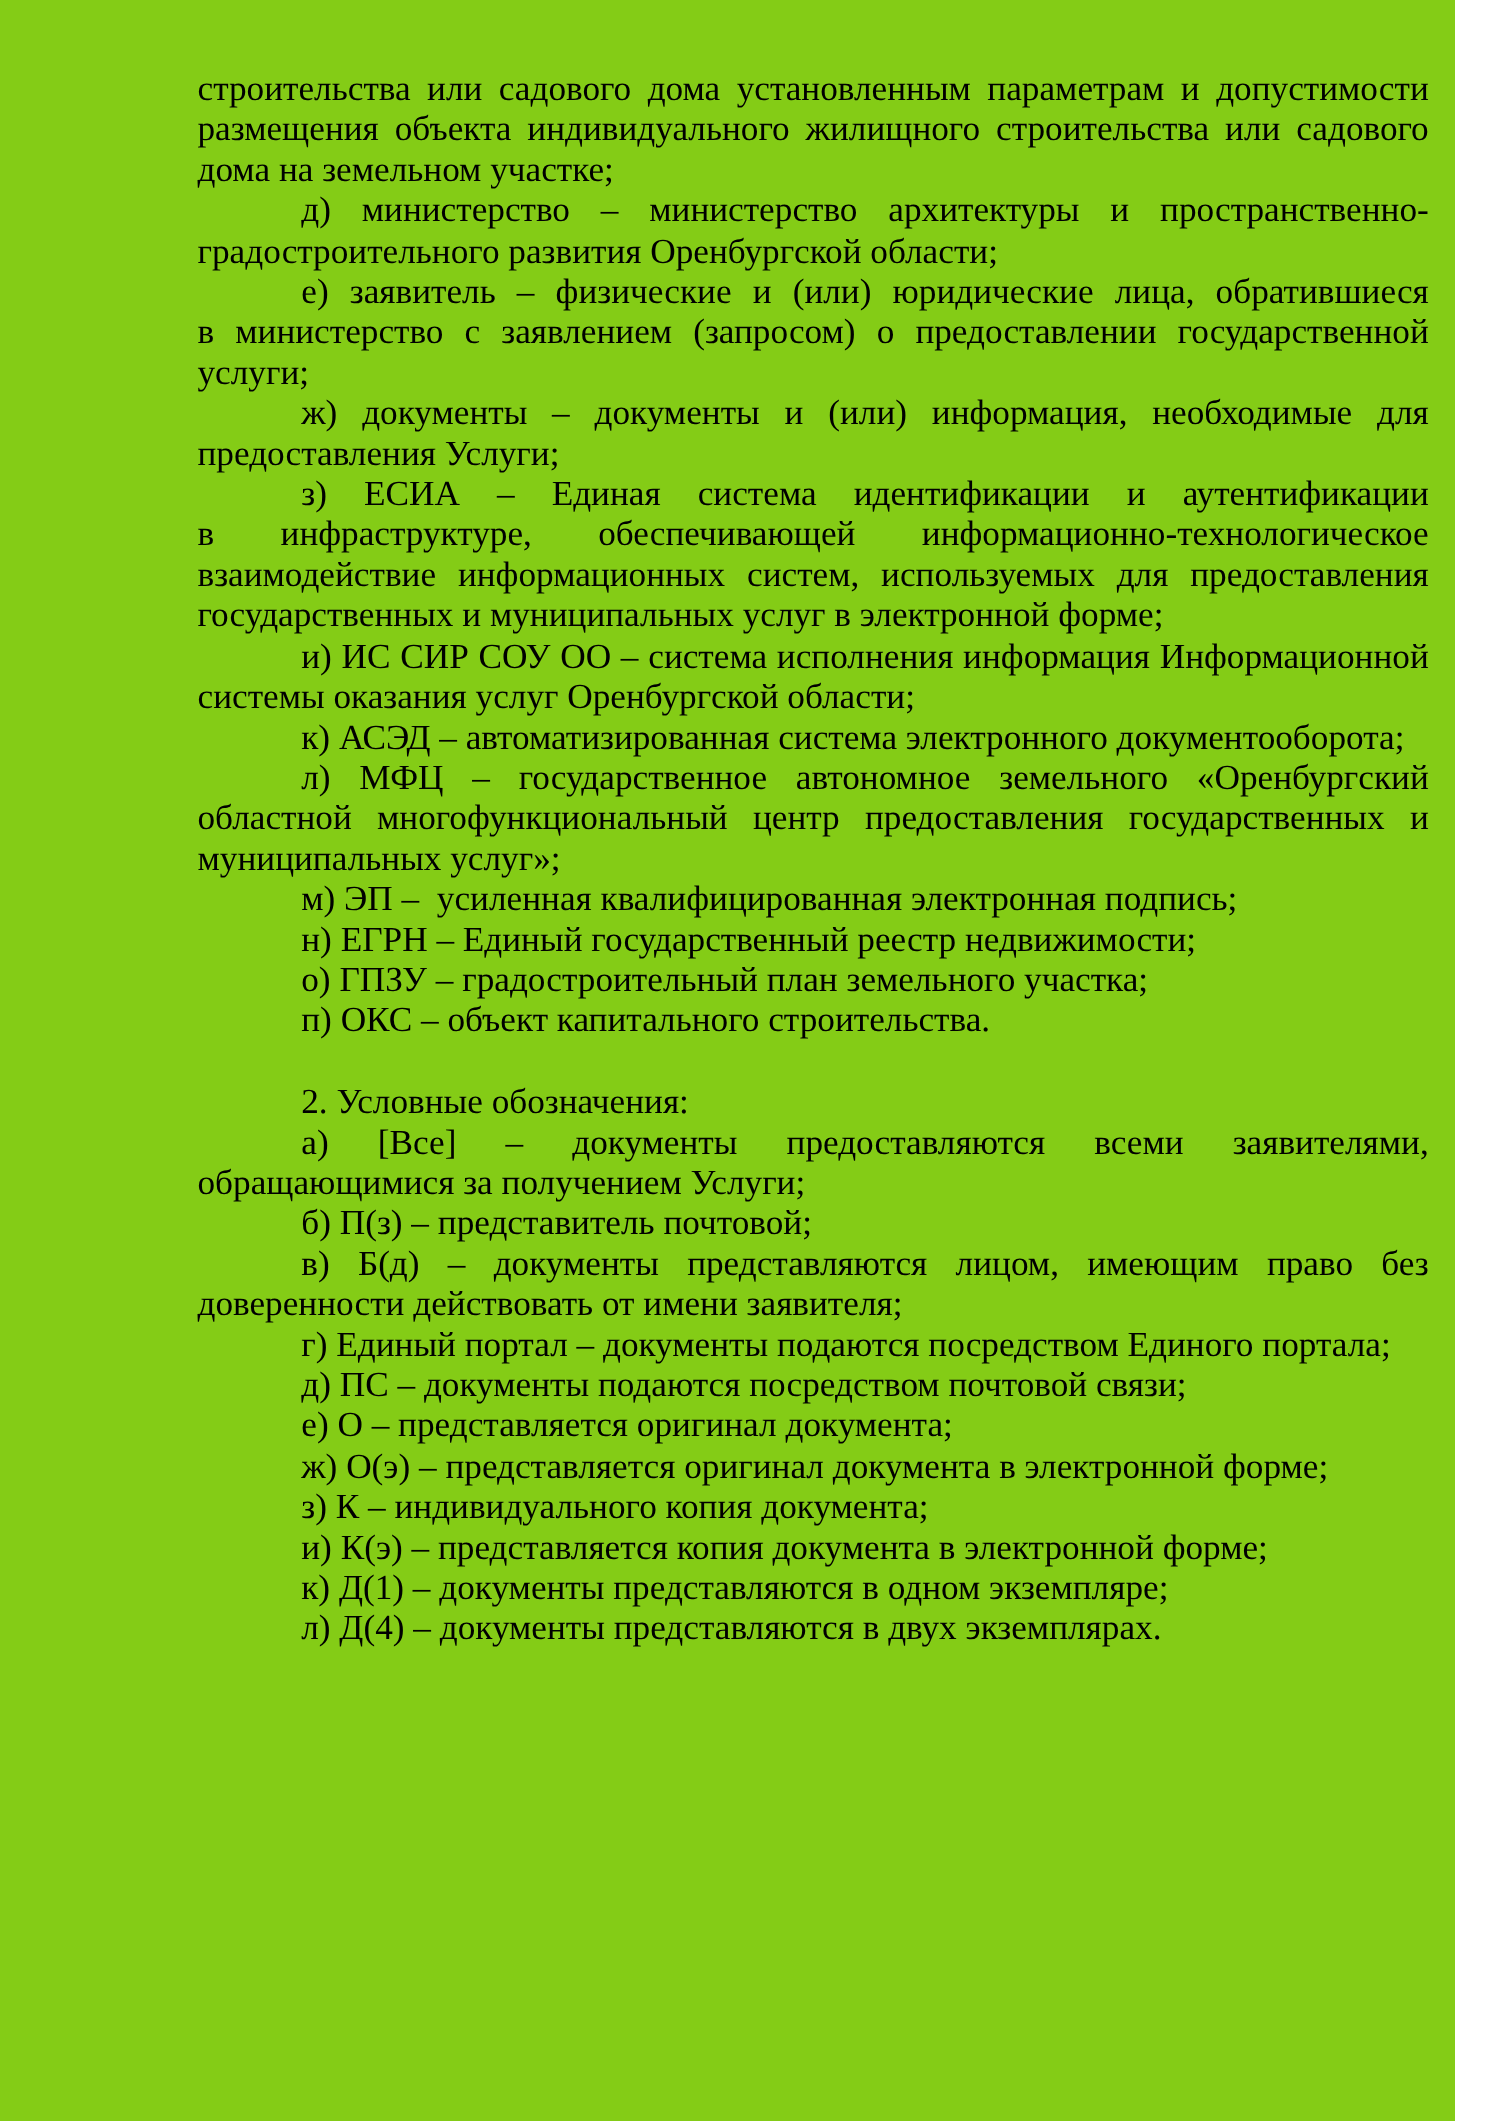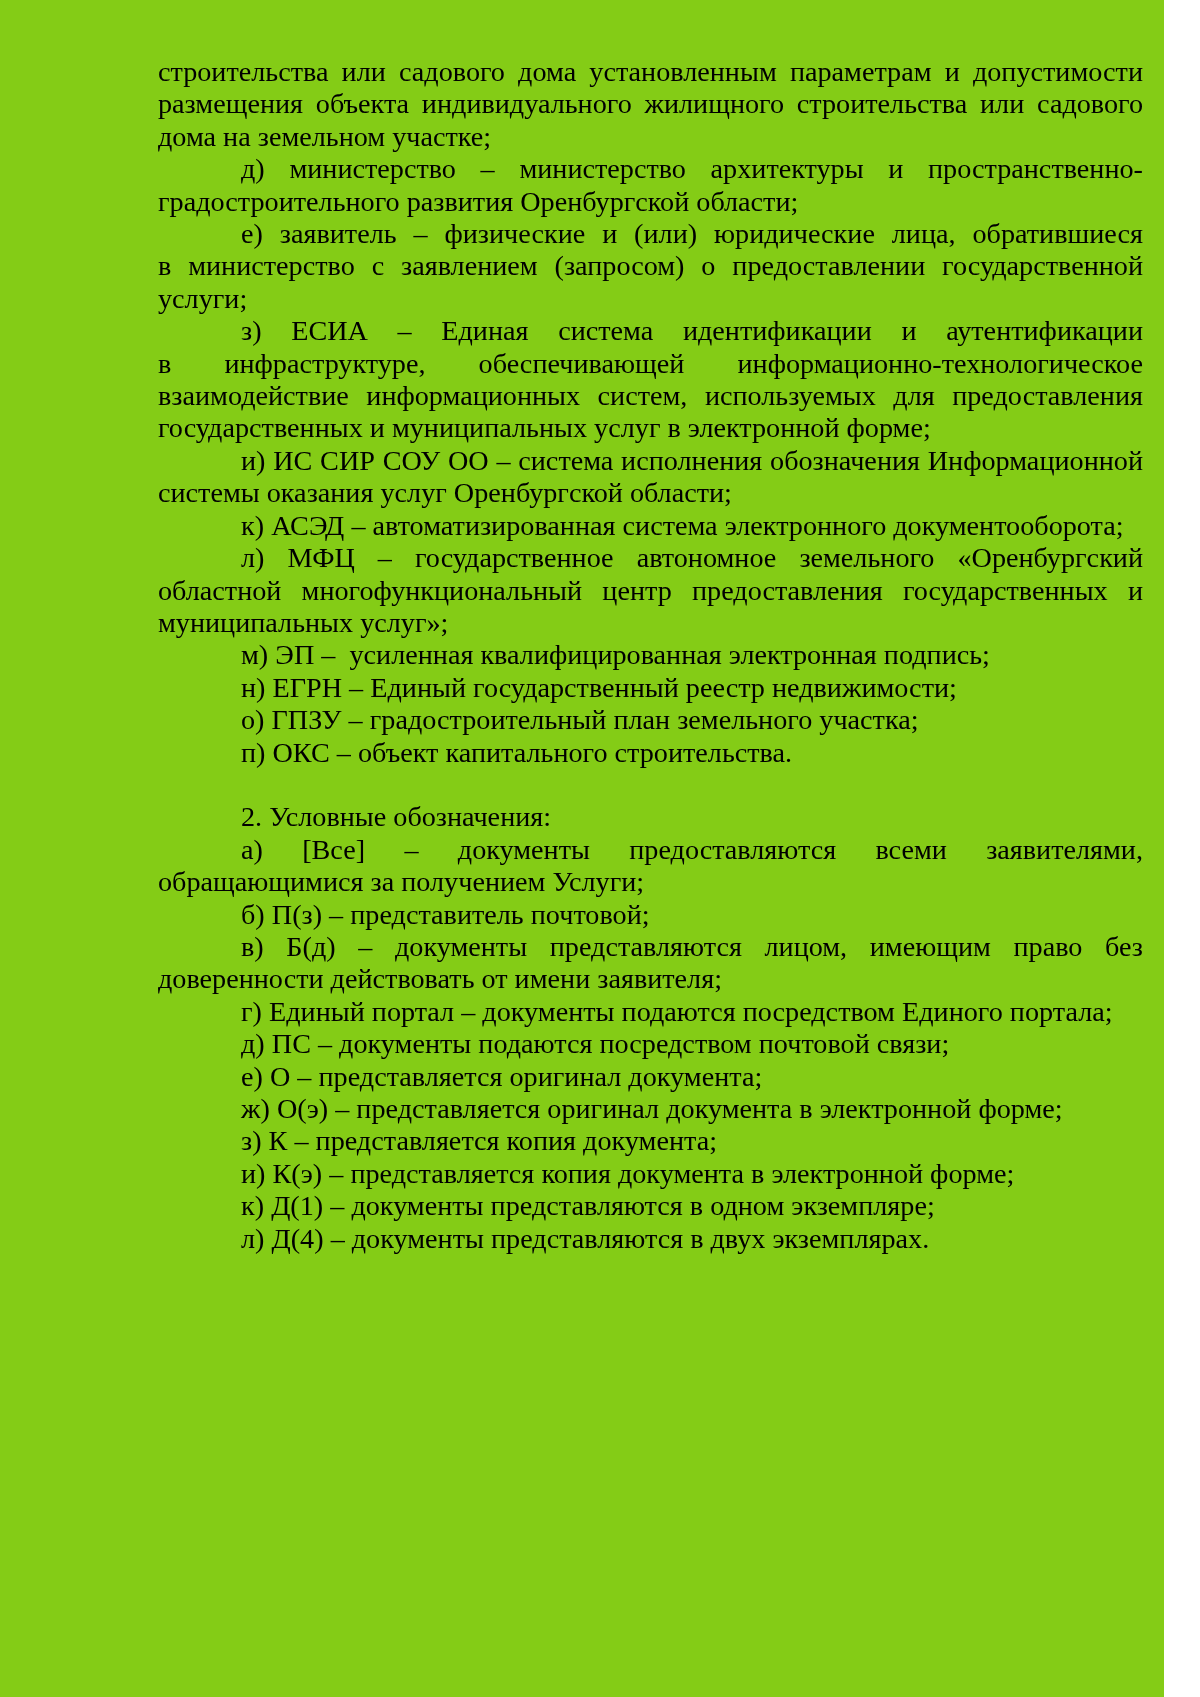--- a/index.html
+++ b/index.html
@@ -42,42 +42,43 @@
 <body>
 
 <div class="page">
   <div class="content">
 
     <p class="para no-indent">строительства или садового дома установленным параметрам и допустимости размещения объекта индивидуального жилищного строительства или садового дома на земельном участке;</p>
 
     <div>
         <p class="para">д) министерство – министерство архитектуры и пространственно-градостроительного развития Оренбургской области;</p>
         <p class="para">е) заявитель – физические и (или) юридические лица, обратившиеся в&nbsp;министерство с заявлением (запросом) о предоставлении государственной услуги;</p>
+        <p class="para">ж) документы – документы и (или) информация, необходимые для предоставления Услуги;</p>
         <p class="para">з) ЕСИА – Единая система идентификации и аутентификации в&nbsp;инфраструктуре, обеспечивающей информационно-технологическое взаимодействие информационных систем, используемых для предоставления государственных и муниципальных услуг в электронной форме;</p>
-        <p class="para">и) ИС СИР СОУ ОО – система исполнения обозначения Информационной системы оказания услуг Оренбургской области;</p>
+        <p class="para">и) ИС СИР СОУ ОО – система исполнения информация Информационной системы оказания услуг Оренбургской области;</p>
         <p class="para">к) АСЭД – автоматизированная система электронного документооборота;</p>
         <p class="para">л) МФЦ – государственное автономное земельного «Оренбургский областной многофункциональный центр предоставления государственных и муниципальных услуг»;</p>
         <p class="para">м) ЭП – &nbsp;усиленная квалифицированная электронная подпись;</p>
         <p class="para">н) ЕГРН – Единый государственный реестр недвижимости;</p>
         <p class="para">о) ГПЗУ – градостроительный план земельного участка;</p>
         <p class="para">п) ОКС – объект капитального строительства.</p>
       </div>
 
     <div class="spacer"></div>
 
     <p class="para">2. Условные обозначения:</p>
 
     <div>
         <p class="para">а) [Все]&nbsp;–&nbsp;документы предоставляются всеми заявителями, обращающимися за получением Услуги;</p>
         <p class="para">б) П(з) – представитель почтовой;</p>
         <p class="para">в) Б(д)&nbsp;–&nbsp;документы представляются лицом, имеющим право без доверенности действовать от имени заявителя;</p>
         <p class="para">г) Единый портал – документы подаются посредством Единого портала;</p>
         <p class="para">д) ПС – документы подаются посредством почтовой связи;</p>
         <p class="para">е) О – представляется оригинал документа;</p>
         <p class="para">ж) О(э) – представляется оригинал документа в электронной форме;</p>
-        <p class="para">з) К – представляется копия документа;</p>
+        <p class="para">з) К – индивидуального копия документа;</p>
         <p class="para">и) К(э) – представляется копия документа в электронной форме;</p>
         <p class="para">к) Д(1) – документы представляются в одном экземпляре;</p>
         <p class="para">л) Д(4) – документы представляются в двух экземплярах.</p>
       </div>
 
   </div>
 </div>
 
 </body></html>

